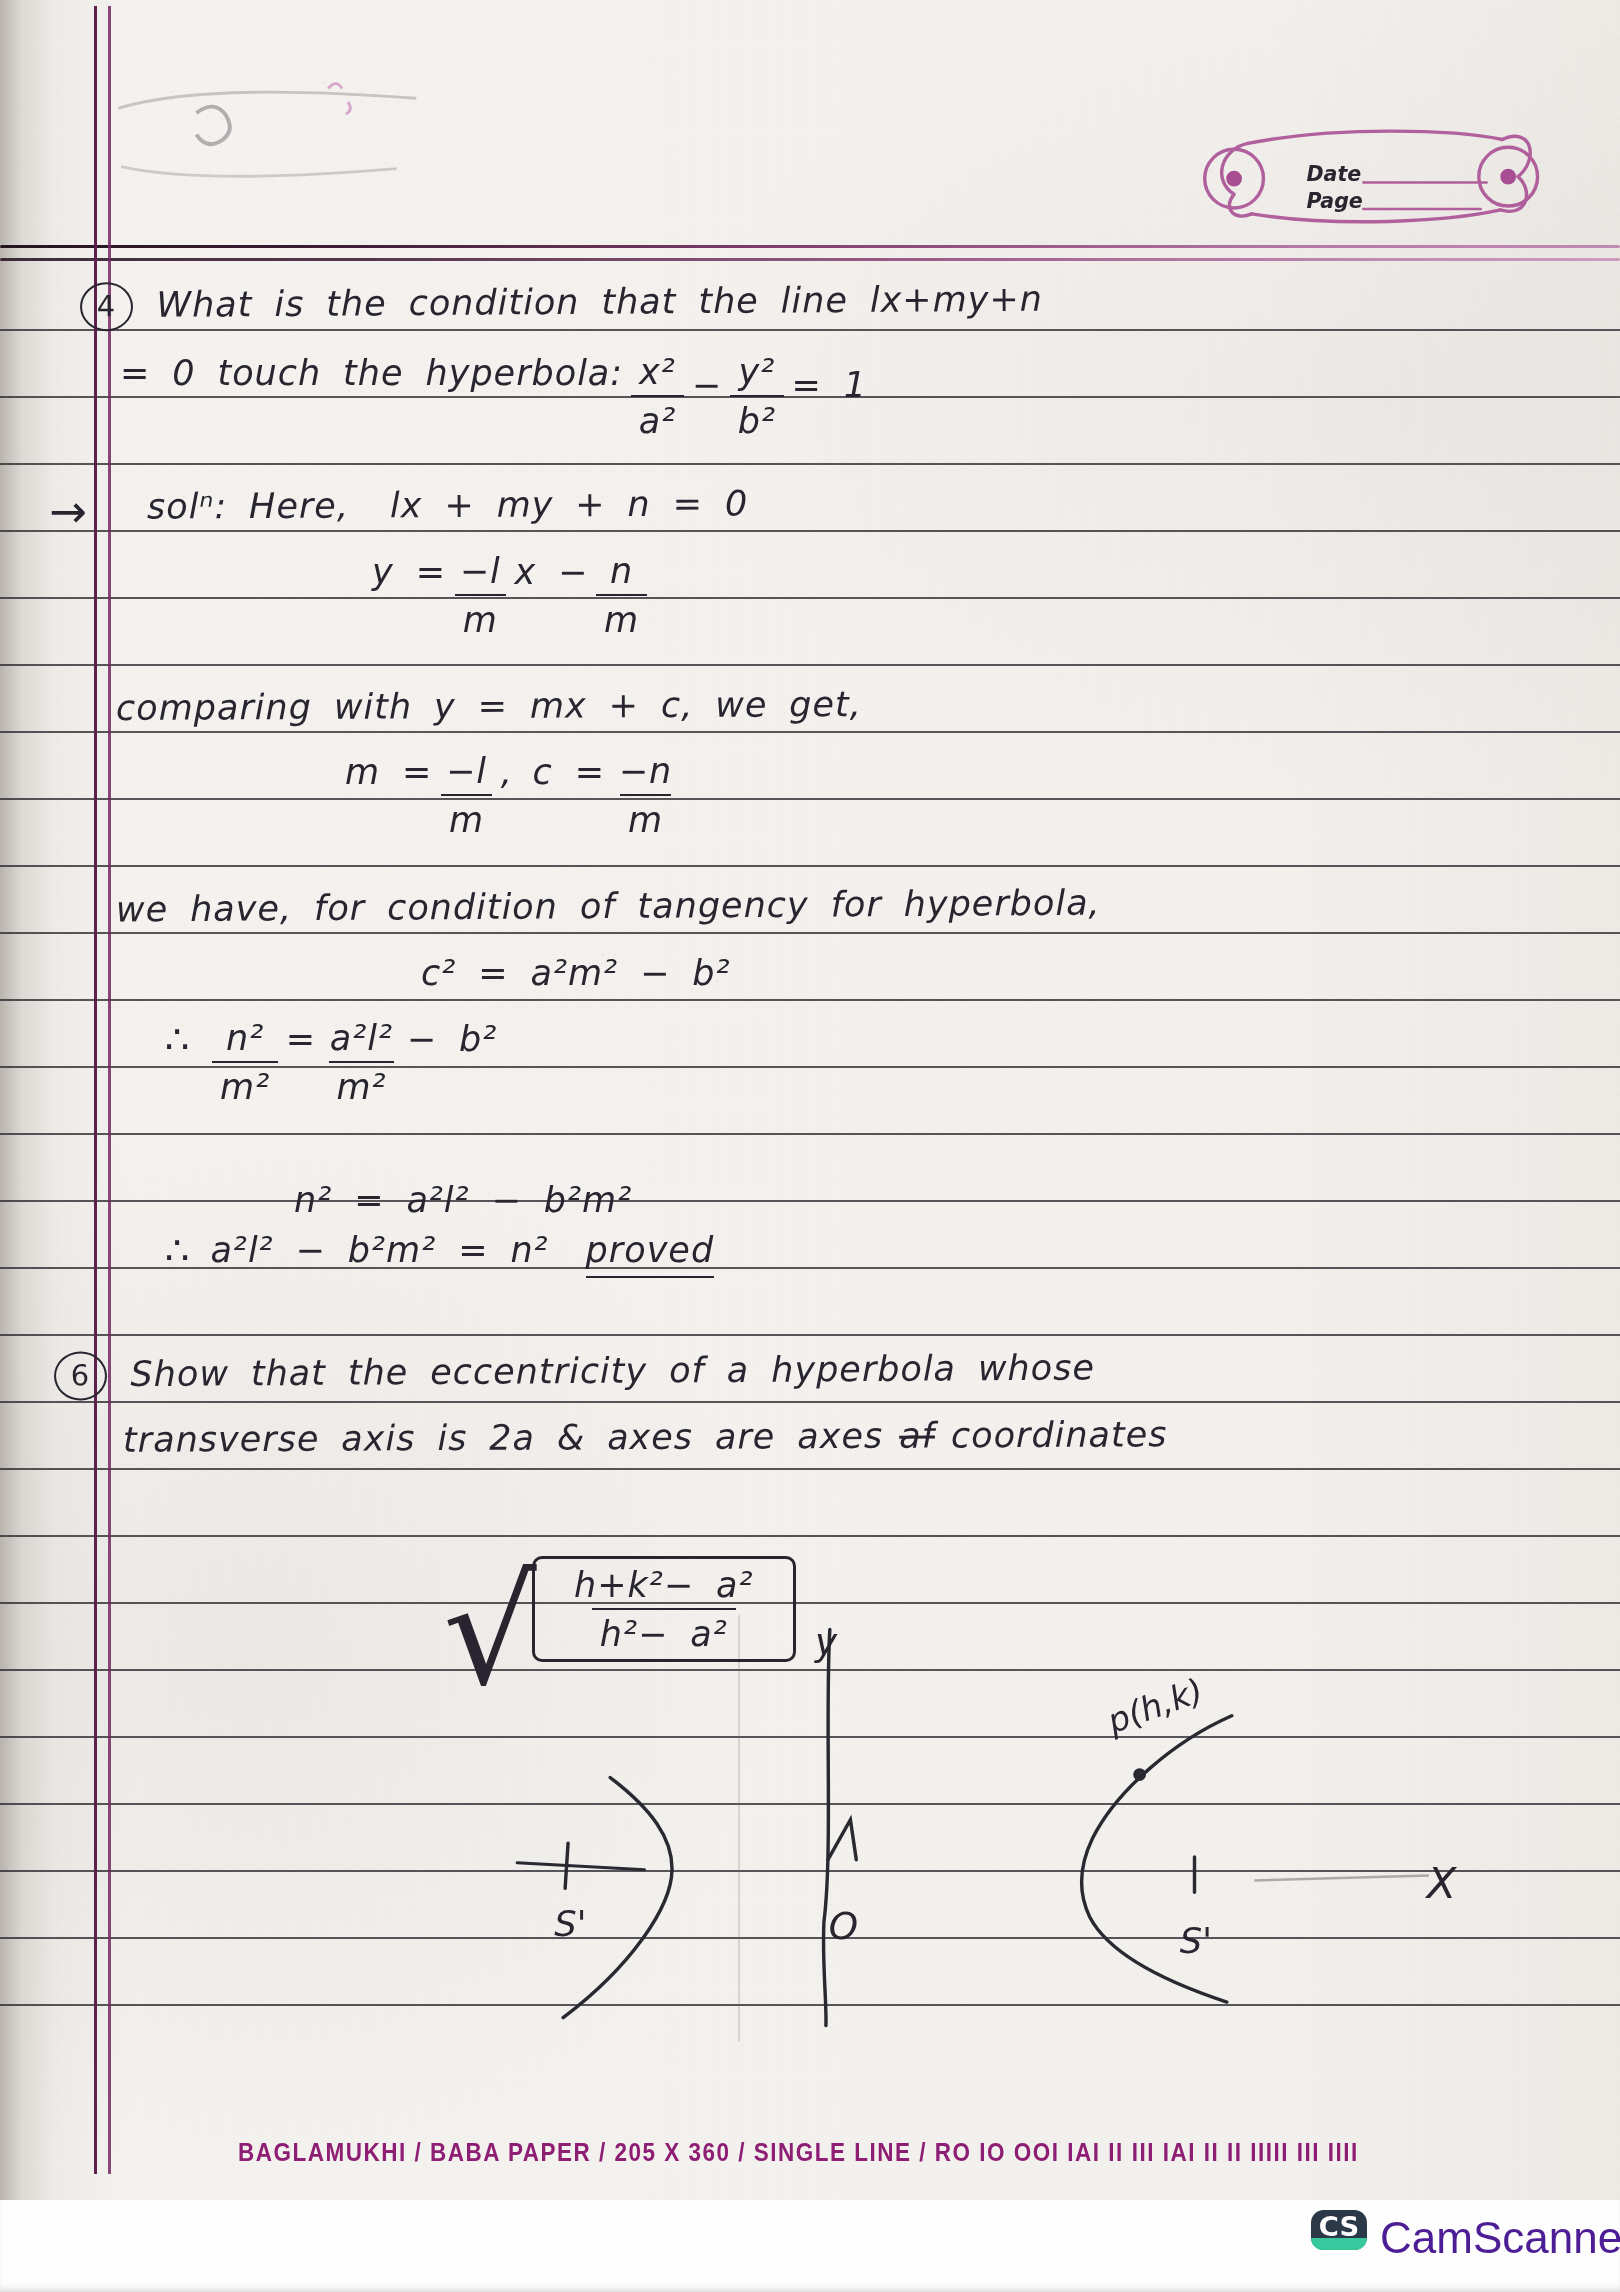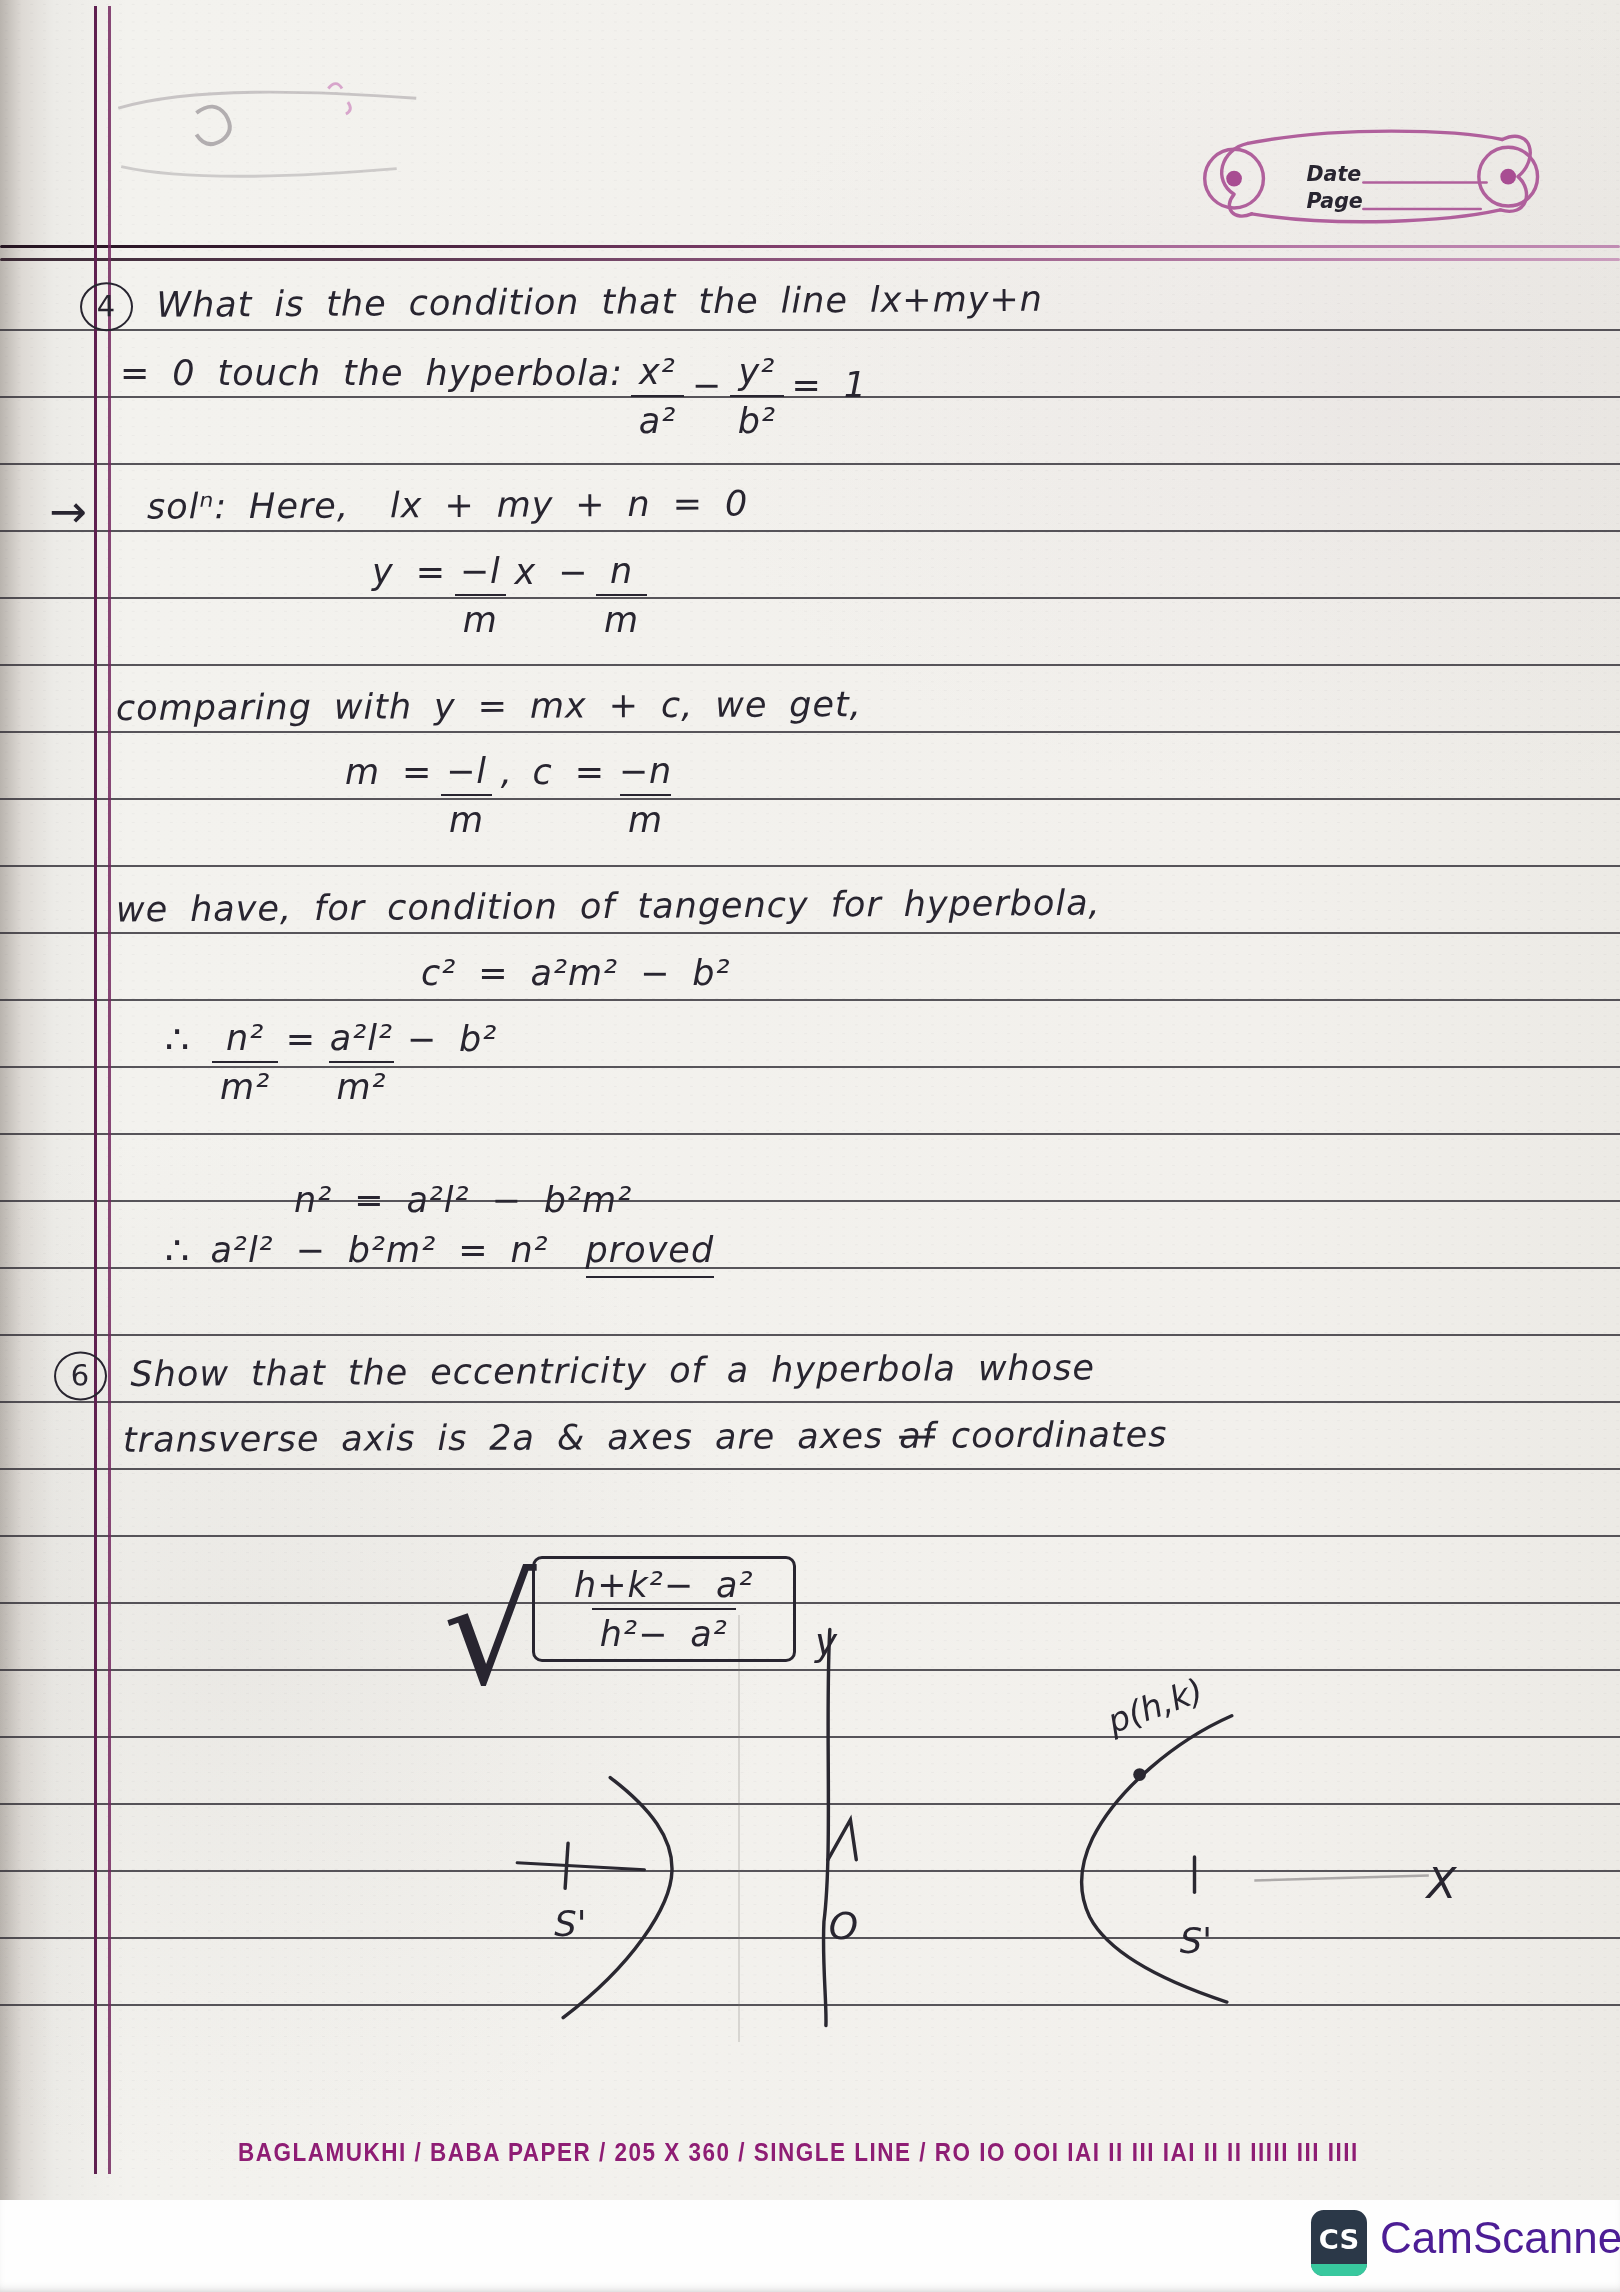--- a/index.html
+++ b/index.html
@@ -34,21 +34,21 @@
   .shift{margin-top:11.8px;display:inline-block;}
   .underl{border-bottom:2.9px solid #282530;padding-bottom:2px;margin-left:37px;}
   .strike{text-decoration:line-through;text-decoration-thickness:2.9px;margin:0 16px;}
   .rootbox{display:inline-flex;align-items:flex-end;border:3.4px solid #282530;border-radius:10px;padding:3.9px 25.5px;margin-left:-5.9px;}
   .radical{font-size:147px;line-height:118px;font-style:normal;transform:translateY(17.6px);}
   .printline{position:absolute;left:238px;top:2140px;width:1362px;overflow:hidden;
       font-family:"Liberation Sans",sans-serif;font-weight:bold;font-size:22.5px;letter-spacing:1.5px;
       color:#8e1d74;transform:scaleY(1.12);white-space:nowrap;}
   .whitestrip{position:absolute;left:0;top:2200px;width:1620px;height:92px;background:#fefefe;
       box-shadow:0 -5.9px 9.8px -5.9px rgba(90,85,90,.35) inset;}
-  .cs-box{position:absolute;left:1311px;top:2210px;width:56px;height:66px;background:#2b3848;border-radius:12.7px;
+  .cs-box{position:absolute;left:1311px;top:2210px;width:56px;height:40px;background:#2b3848;border-radius:12.7px;
       display:flex;align-items:center;justify-content:center;color:#fff;font-family:"DejaVu Sans",sans-serif;
       font-weight:bold;font-size:27.4px;padding-bottom:7.8px;box-sizing:border-box;}
   .cs-teal{position:absolute;left:0;bottom:0;width:100%;height:11.8px;background:#38c89e;border-radius:0 0 12.7px 12.7px;}
   .brand{position:absolute;left:1380px;top:2213px;font-family:Liberation Sans, sans-serif;font-size:44px;color:#4c1d95;}
   svg text{font-family:"DejaVu Sans",sans-serif;font-style:italic;fill:#282530;}
 </style>
 </head>
 <body>
 
 <div class="page">

